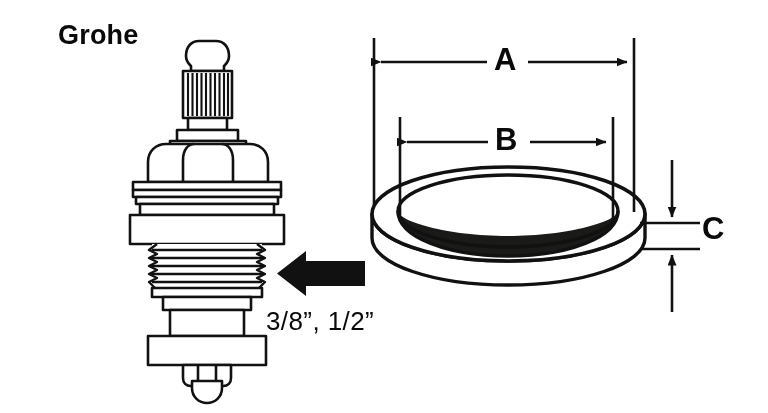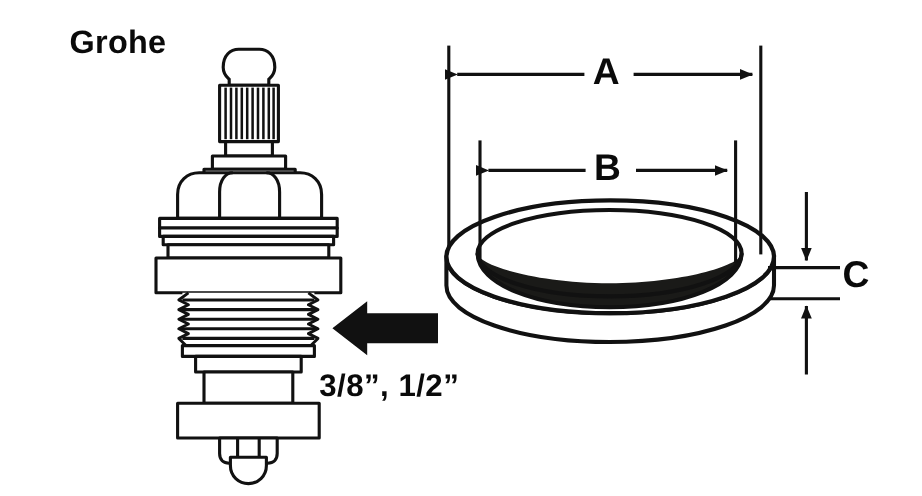--- a/index.html
+++ b/index.html
@@ -20,21 +20,21 @@
     font-size:27px;
     color:#0a0a0a;
     letter-spacing:0.2px;
     white-space:nowrap;
     margin-left:24px;
   }
   .callout{
     position:absolute;
     left:266px; top:306px;
     font-family:"Liberation Sans",sans-serif;
-    font-weight:bold;
+    font-weight:normal;
     font-size:26px;
     color:#0a0a0a;
     white-space:nowrap;
     letter-spacing:0.4px;
   }
   .dimlbl{
     position:absolute;
     font-family:"Liberation Sans",sans-serif;
     font-weight:bold;
     font-size:31px;

